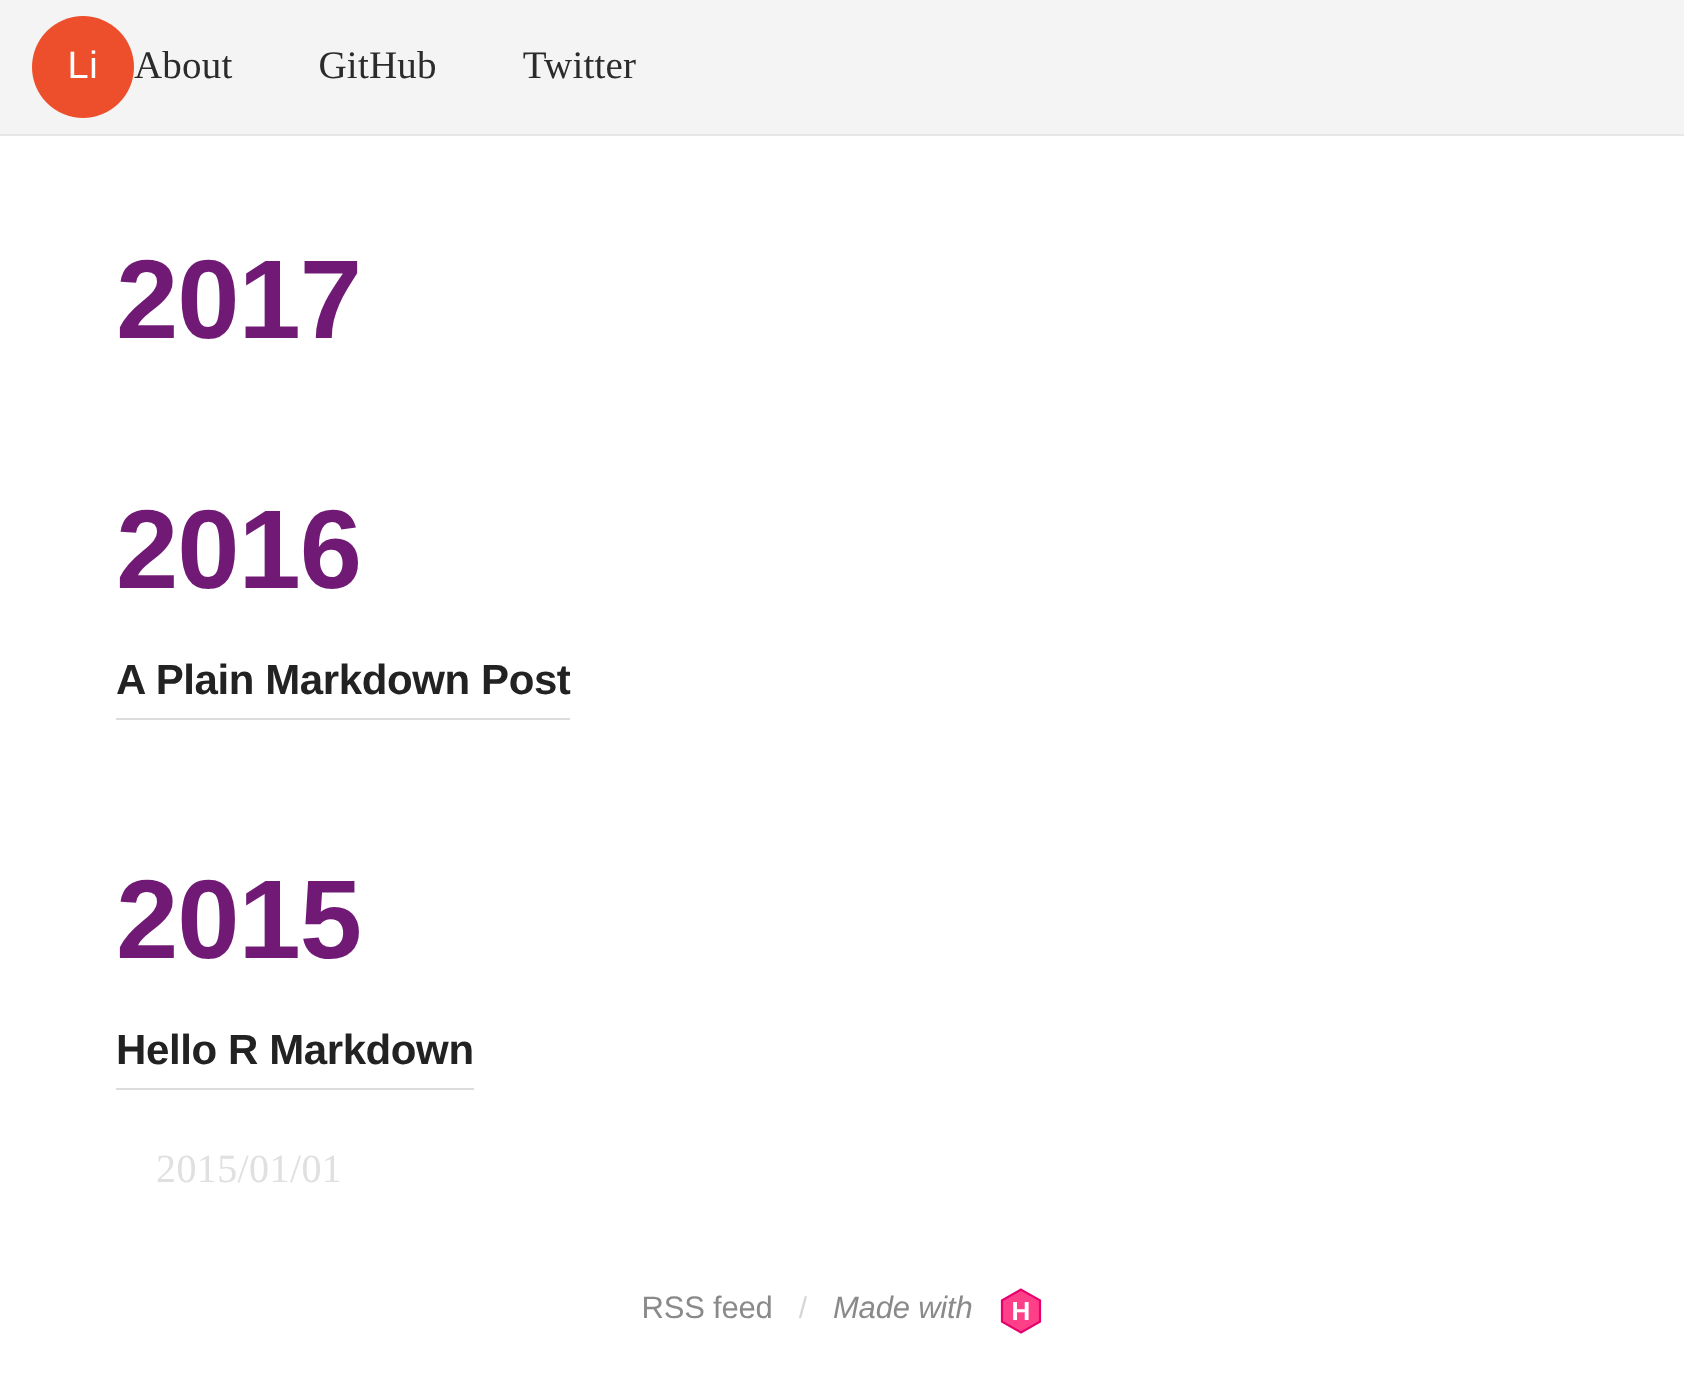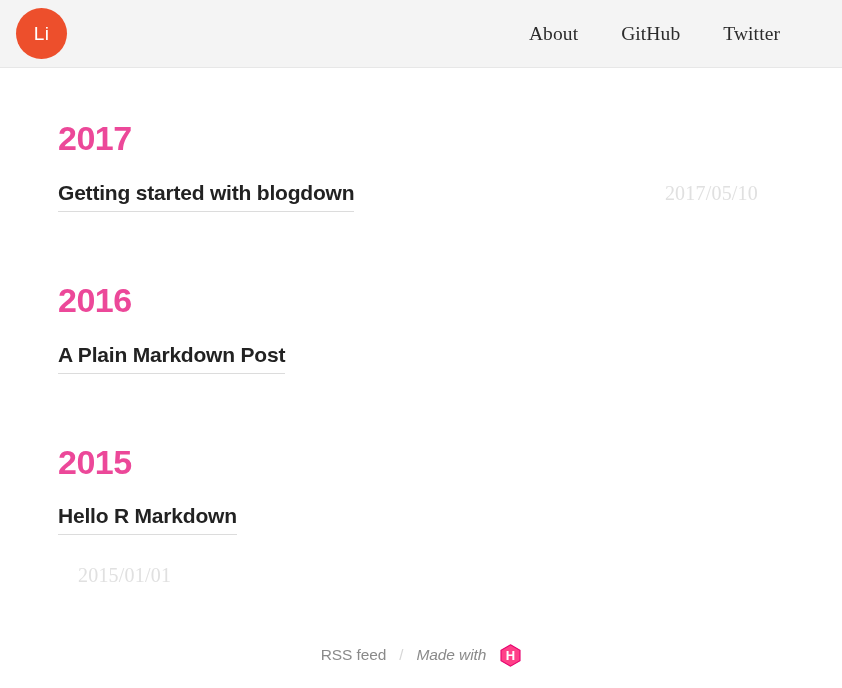--- a/index.html
+++ b/index.html
@@ -15,21 +15,20 @@
     position: relative;
   }
 
   
   .site-header {
     height: 68px;
     background: #f4f4f4;
     border-bottom: 1px solid #e7e7e7;
     display: flex;
     align-items: center;
-    justify-content: space-between;
     box-sizing: border-box;
     padding: 0 62px 0 8px;
   }
   .brand-logo {
     width: 51px;
     height: 51px;
     border-radius: 50%;
     background: #ed4f2c;
     display: flex;
     align-items: center;
@@ -64,23 +63,23 @@
     margin: 0;
   }
   .year-group.first {
     padding-top: 53px;
   }
   .year-group {
     padding-top: 42px;
   }
   .year-heading {
     font-family: "Liberation Sans", sans-serif;
-    font-size: 34px;
+    font-size: 56px;
     font-weight: bold;
-    color: #ec4899;
+    color: #701a75;
     letter-spacing: -0.5px;
     margin: 0 0 24px 0;
     line-height: 1.05;
   }
   .post-row {
     display: flex;
     align-items: baseline;
     justify-content: space-between;
     margin-bottom: 29px;
   }
@@ -152,24 +151,20 @@
     <a href="#">GitHub</a>
     <a href="#">Twitter</a>
   </nav>
 </header>
 
 <main class="content">
 
   <section class="year-group first">
     <h2 class="year-heading">2017</h2>
 
-    <div class="post-row">
-      <a class="post-title" href="#">Getting started with blogdown</a>
-      <span class="post-date">2017/05/10</span>
-    </div>
   </section>
 
   <section class="year-group">
     <h2 class="year-heading">2016</h2>
 
     <div class="post-row">
       <a class="post-title" href="#">A Plain Markdown Post</a>
     </div>
   </section>
 

